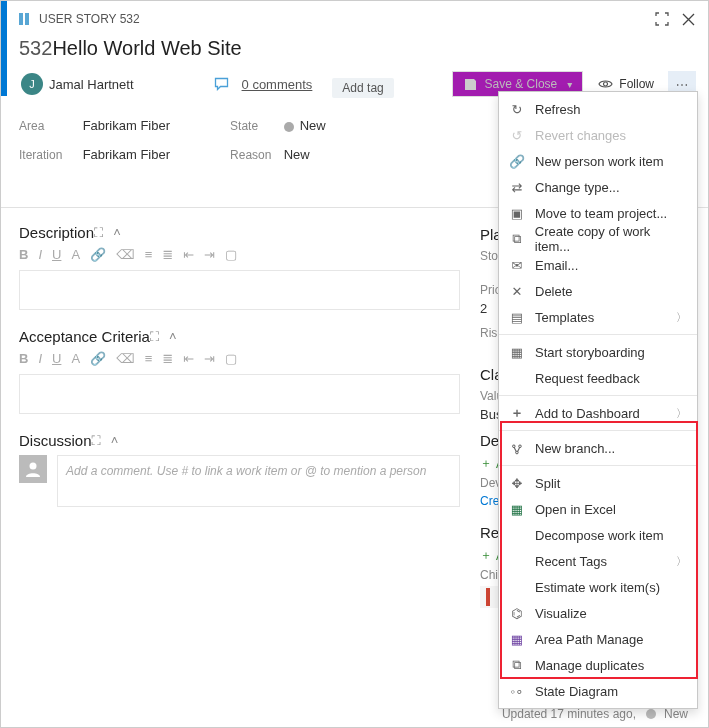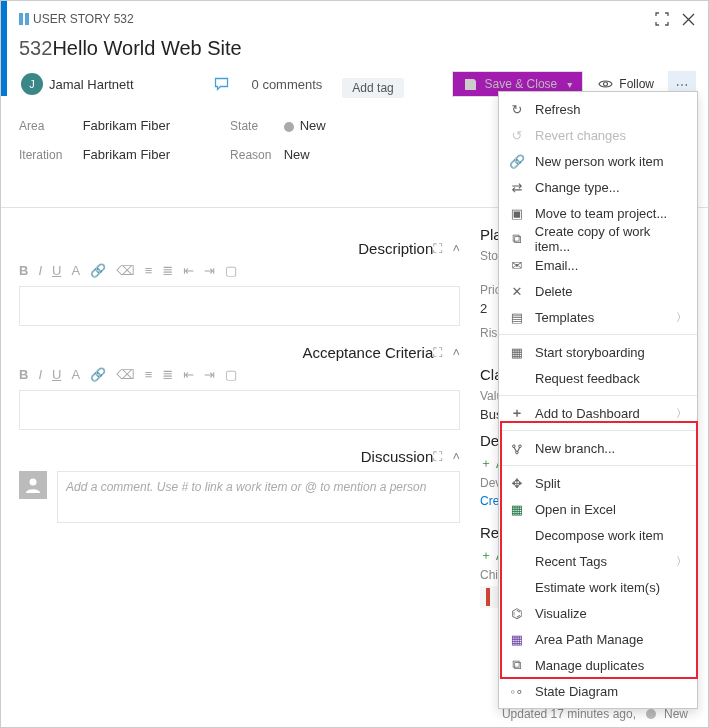--- a/index.html
+++ b/index.html
@@ -1,47 +1,47 @@
 <!DOCTYPE html>
 <html><head>
 <meta charset="utf-8">
 <style>
   * { box-sizing: border-box; margin: 0; padding: 0; }
   body { font-family: "Segoe UI", Arial, sans-serif; font-size: 13px; color: #333; background: #fff; width: 709px; height: 728px; overflow: hidden; position: relative; }
   .window { width: 709px; height: 728px; border: 1px solid #ccc; position: relative; background: #fff; }
   .accent-bar { position: absolute; left: 0; top: 0; width: 6px; height: 95px; background: #0078d4; }
   .header { padding: 6px 12px 0 16px; }
   .header-top { display: flex; align-items: center; justify-content: space-between; height: 24px; }
-  .header-left { display: flex; align-items: center; color: #555; font-size: 12px; }
+  .header-left { display: flex; align-items: center; gap: 6px; color: #555; font-size: 12px; }
   .header-right { display: flex; align-items: center; gap: 10px; }
   .icon { width:16px; height:16px; display:inline-flex; align-items:center; justify-content:center; }
   .title-row { display:flex; align-items:baseline; gap: 0; padding: 6px 0 6px 2px; }
   .title-id { font-size: 20px; color:#555; }
   .title-text { font-size: 20px; color:#222; }
   .row2 { display:flex; align-items:center; gap:20px; padding: 4px 0 10px 4px; }
   .user { display:flex; align-items:center; gap:6px; font-size:13px; }
   .avatar-circle { width:22px; height:22px; border-radius:50%; background:#3b8686; color:#fff; display:flex; align-items:center; justify-content:center; font-size:11px; }
-  .comments { display:flex; align-items:center; gap:22px; color:#555; margin-left:60px; }
+  .comments { display:flex; align-items:center; gap:12px; color:#555; margin-left:60px;text-decoration:underline; }
   .addtag { background:#eef2f5; color:#555; padding:3px 10px; border-radius:2px; border:none; font-size:12px;margin-top:8px; }
   .row2-right { margin-left:auto; display:flex; align-items:center; gap:14px; }
   .save-close { background:#a21caf; border:1px solid #ddd; color:#bbb; padding:4px 10px; font-size:12px; display:flex; align-items:center; gap:6px; }
   .chev { color:#bbb; font-size:10px; margin-left:4px; }
   .follow { display:flex; align-items:center; gap:6px; color:#333; font-size:12px; }
   .more-btn { width:28px; height:26px; background:#e6eef7; display:flex; align-items:center; justify-content:center; color:#555; }
   .fields { display:flex; gap:60px; padding: 10px 18px 14px 18px; color:#555; font-size:13px; }
   .fields .col { display:flex; flex-direction:column; gap:14px; }
   .fields .label { color:#888; font-size:12px; display:inline-block; width:50px; }
   .fields .val { color:#333; }
   .dot { width:10px; height:10px; border-radius:50%; background:#aaa; display:inline-block; margin-right:6px; vertical-align:middle; }
   .tabs { border-bottom:1px solid #e1e1e1; padding:0 18px; height:32px; display:flex; align-items:flex-end; justify-content:flex-end; }
   .tab { padding:0 6px 8px 6px; color:#0078d4; font-size:13px; border-bottom:2px solid #0078d4; }
   .body { display:flex; padding: 14px 18px; gap:20px; }
   .left { flex:1; min-width:0; }
   .right { width:210px; }
-  .section-head { display:flex; align-items:center; justify-content:flex-end; margin:18px 0 6px 0; }
+  .section-head { display:flex; align-items:center; justify-content:flex-start; margin:2px 0 6px 0; }
   .section-head h3 { font-size:15px; font-weight:400; color:#222; }
   .section-icons { display:flex; gap:10px; color:#888; }
   .toolbar { display:flex; gap:10px; color:#aaa; font-size:13px; margin:4px 0 8px 0; align-items:center; }
   .editor-box { border:1px solid #e6e6e6; height:40px; background:#fff; margin-bottom:18px; }
   .discussion-row { display:flex; gap:10px; margin-top:6px; }
   .avatar-sq { width:28px; height:28px; background:#bbb; display:flex; align-items:center; justify-content:center; color:#fff; }
   .comment-box { flex:1; border:1px solid #e6e6e6; height:52px; padding:8px; color:#aaa; font-style:italic; font-size:12px; }
   .rlabel { font-size:15px; color:#222; margin:4px 0 6px 0; font-weight:400; }
   .rsmall { font-size:12px; color:#888; margin:4px 0; }
   .rlink { color:#0078d4; font-size:12px; }

